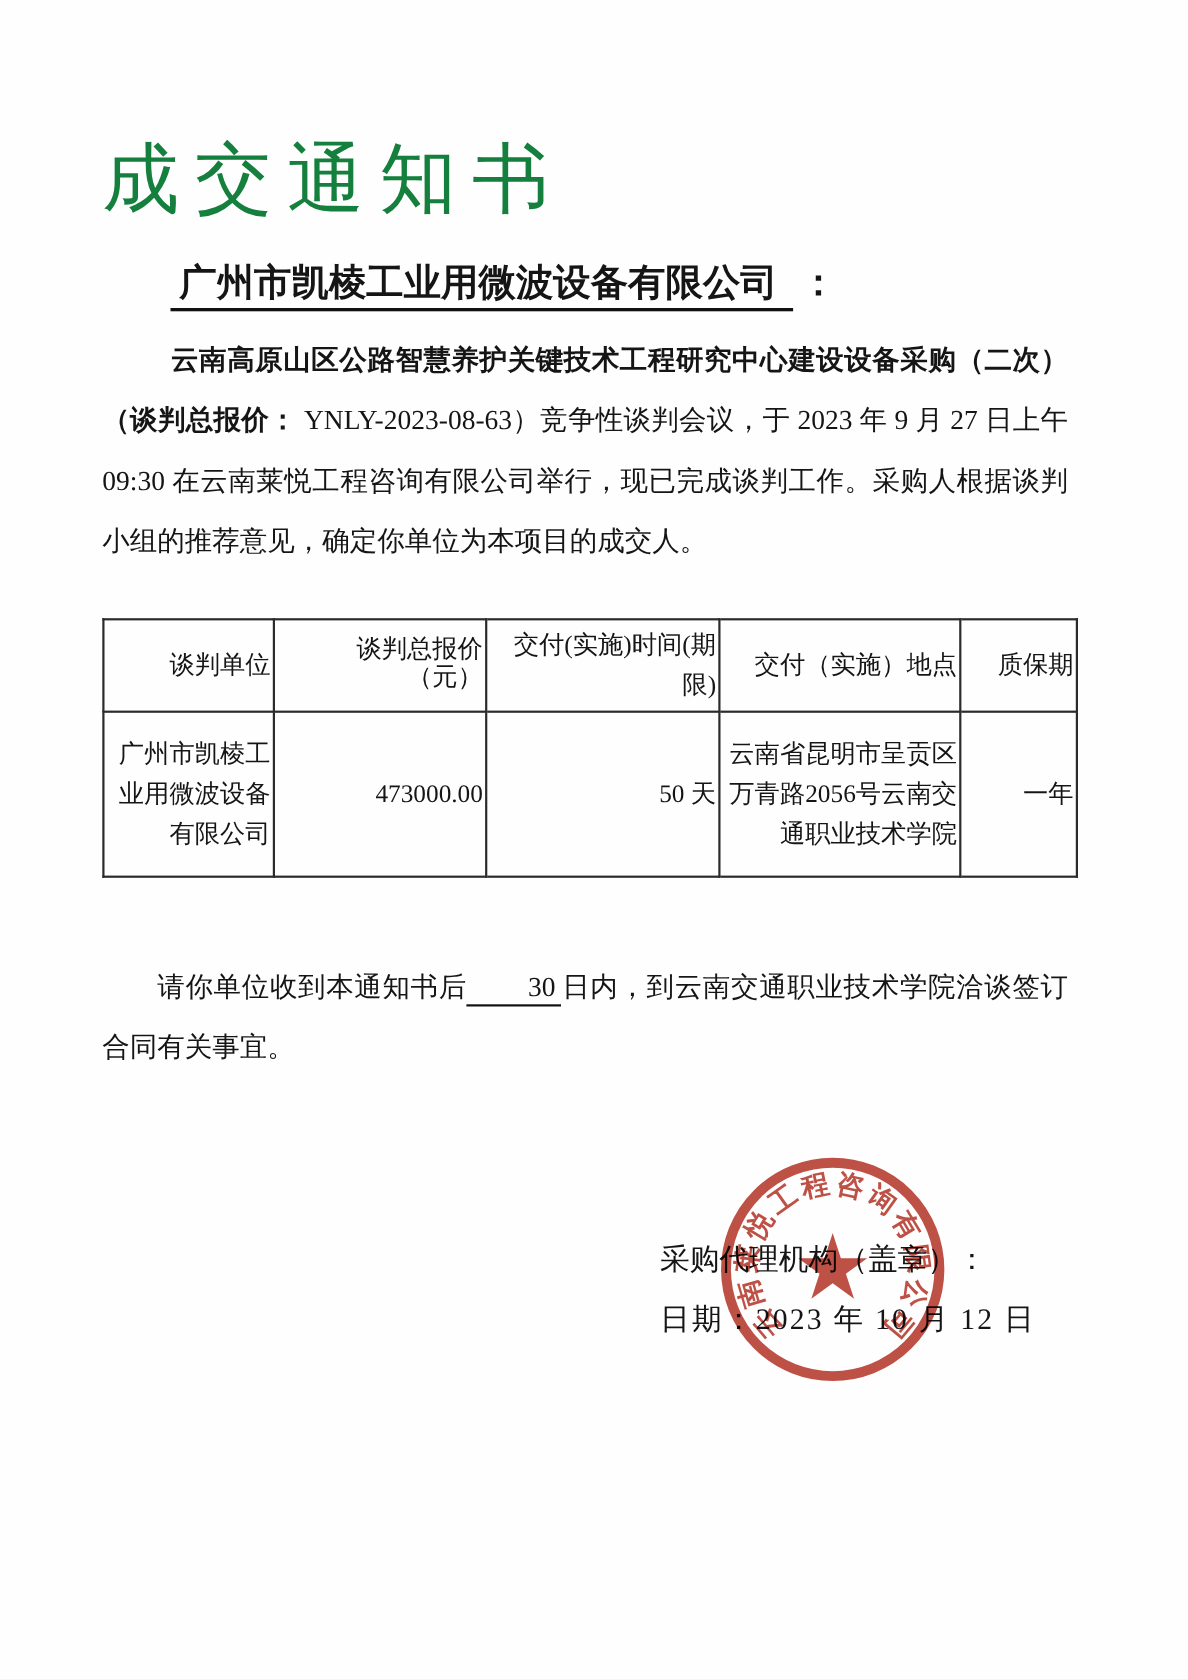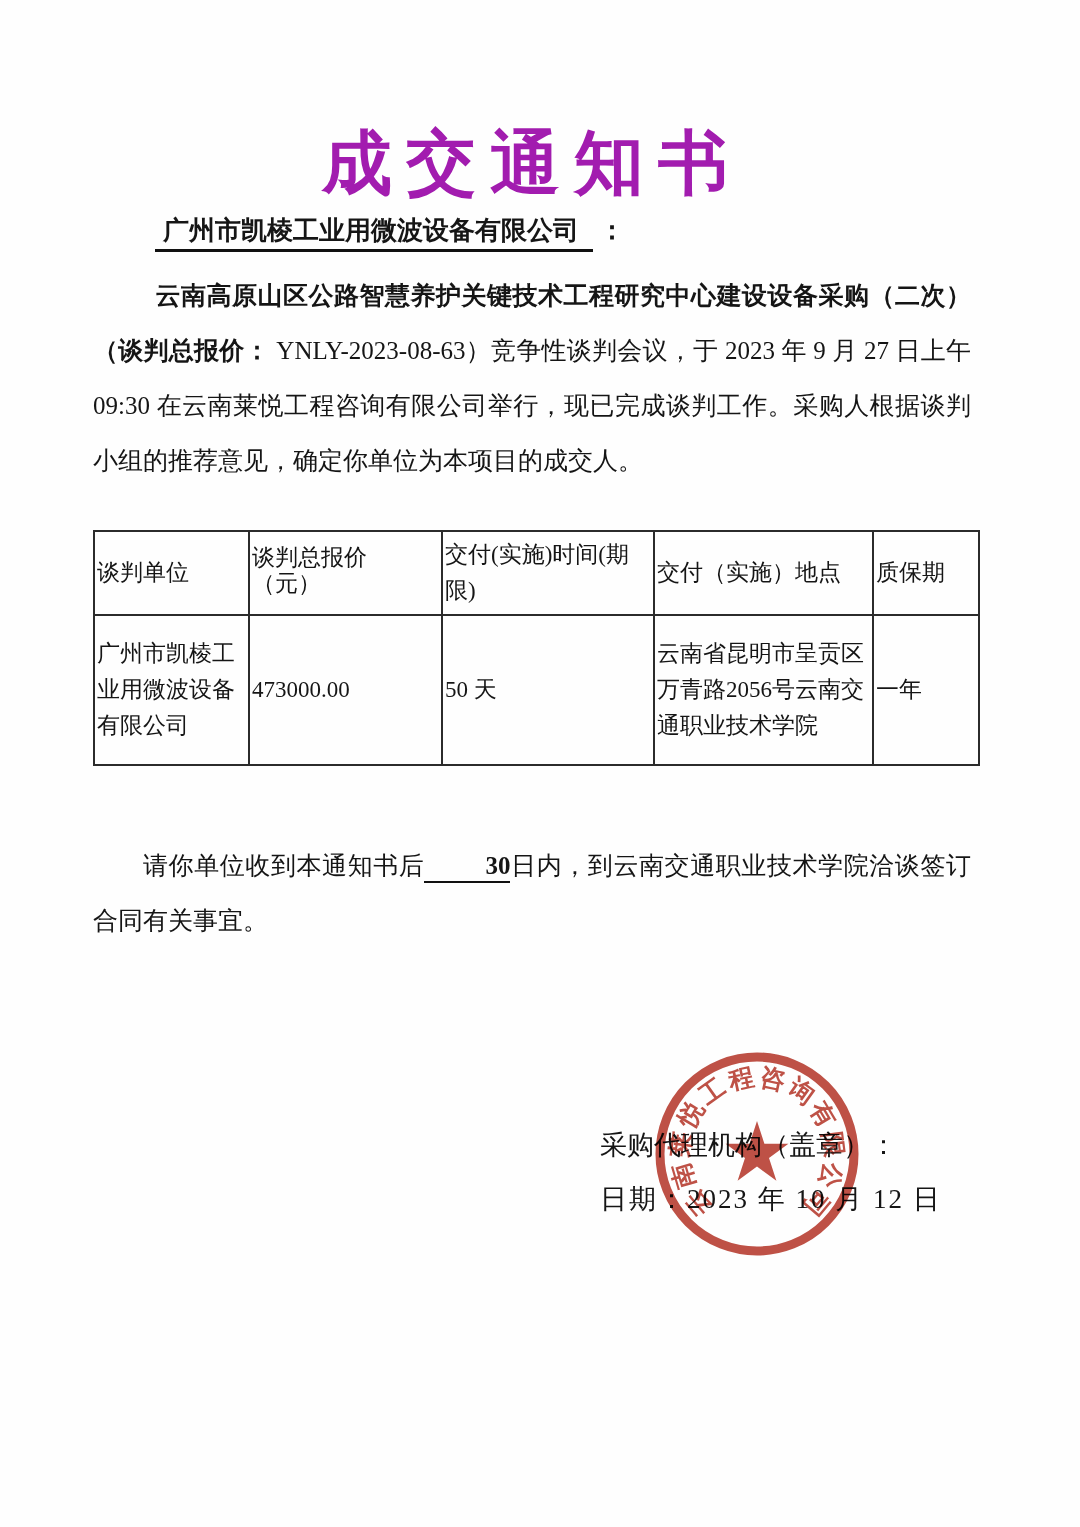--- a/index.html
+++ b/index.html
@@ -14,31 +14,30 @@
     overflow: hidden;
   }
   .content {
     position: absolute;
     left: 93px;
     top: 0;
     width: 878px;
   }
   .doc-title {
     margin: 122px 0 0 0;
-    text-align: center;
     font-size: 70px;
-    font-weight: bold;
+    font-weight: normal;
     letter-spacing: 14px;
     line-height: 1.2;
-    color: #a21caf;
+    color: #15803d;
   }
   .addressee-line {
-    margin-top: 7px;
+    margin-top: 28px;
     padding-left: 62px;
-    font-size: 26px;
+    font-size: 34px;
     font-weight: bold;
   }
   .addressee-underline {
     border-bottom: 3px solid #111;
     padding: 0 14px 4px 8px;
   }
   .addressee-colon { padding-left: 6px; }
   .body-para {
     margin: 20px 0 0 0;
     font-size: 25px;
@@ -47,21 +46,21 @@
     text-indent: 2.5em;
     word-break: break-all;
   }
   .bold { font-weight: bold; margin-top: 19px; }
   table.award-table {
     margin-top: 42px;
     border-collapse: collapse;
     table-layout: fixed;
     width: 885px;
     font-size: 23px;
-    text-align: left;
+    text-align: right;
     padding-left: 40px;
   }
   table.award-table td, table.award-table th {
     border: 2px solid #2b2b2b;
     font-weight: normal;
     padding: 4px 2px;
     line-height: 36px;
     word-break: break-all;
     vertical-align: middle;
   }
@@ -72,24 +71,23 @@
     margin: 72px 0 0 0;
     font-size: 25px;
     line-height: 55px;
     text-align: justify;
     text-indent: 2em;
     word-break: break-all;
   }
   .blank-fill {
     display: inline-block;
     min-width: 86px;
-    text-align: right;
+    text-align: center;
     border-bottom: 2px solid #111;
     line-height: 30px;
-    font-weight: bold;
   }
   .signature-block {
     position: absolute;
     left: 600px;
     top: 1118px;
     font-size: 27px;
     line-height: 54px;
     white-space: nowrap;
     z-index: 1;
   }

